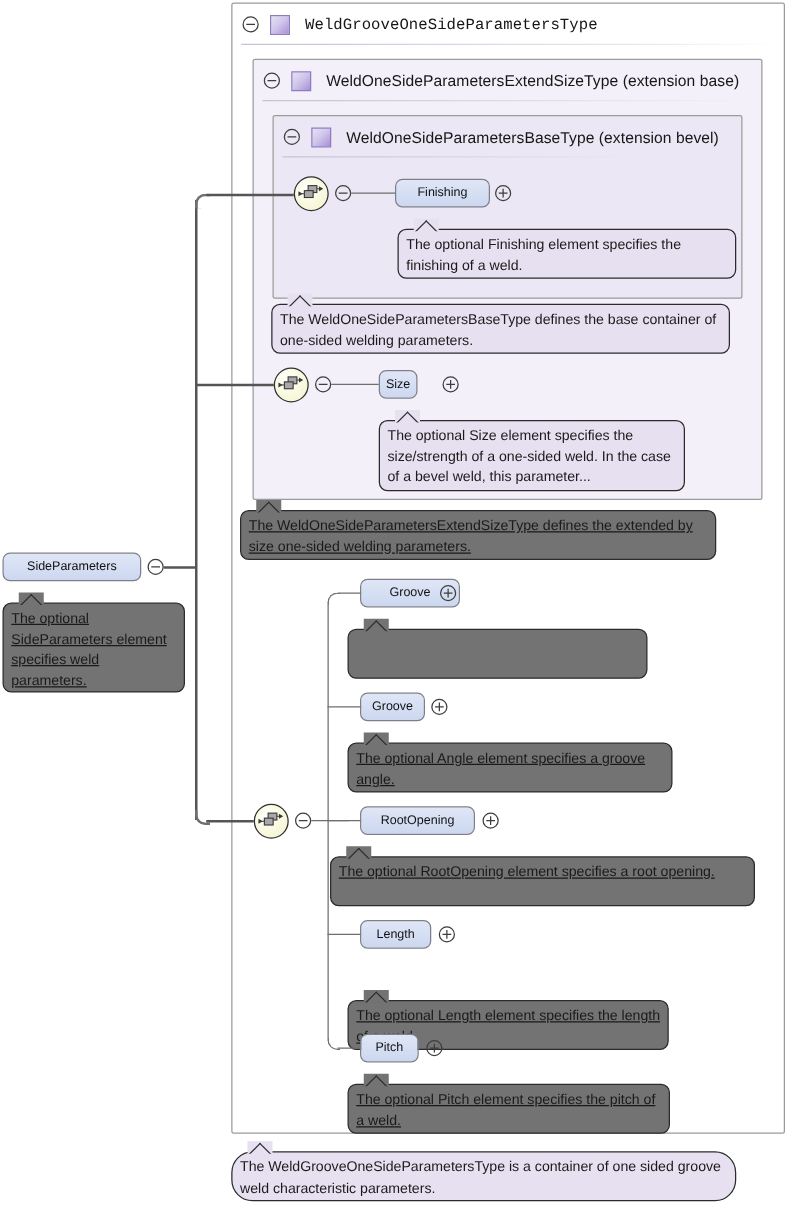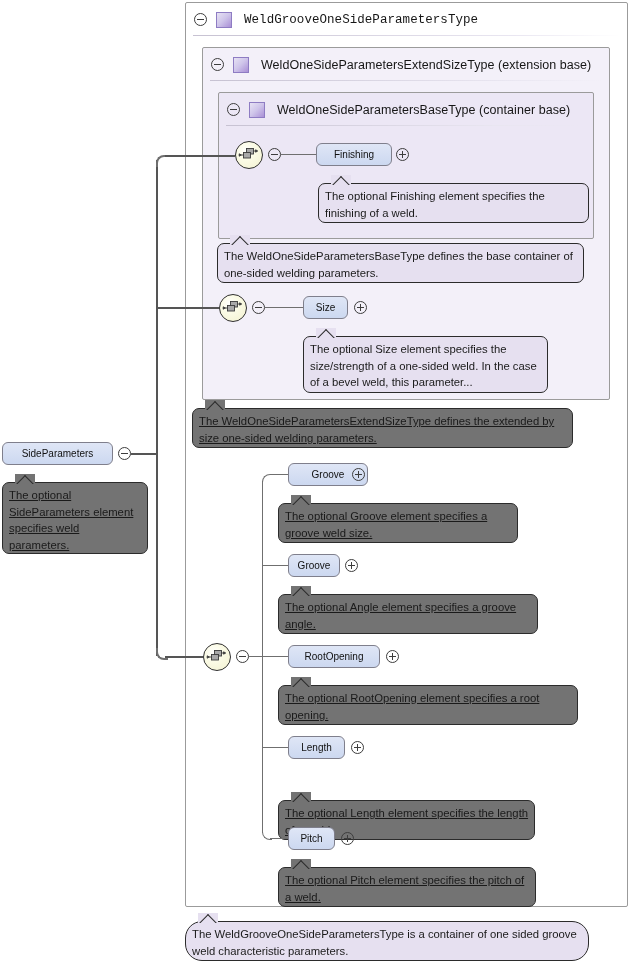--- a/index.html
+++ b/index.html
@@ -158,21 +158,21 @@
     <span class="tgl"></span>
     <span class="swatch"></span>
     <span class="box-title">WeldOneSideParametersExtendSizeType (extension base)</span>
   </div>
 </div>
 
 <div class="box box-lvl2" style="left:218px;top:92px;width:376px;height:147px;">
   <div class="box-hd">
     <span class="tgl"></span>
     <span class="swatch"></span>
-    <span class="box-title">WeldOneSideParametersBaseType (container base)</span>
+    <span class="box-title">WeldOneSideParametersBaseType (extension bevel)</span>
   </div>
 </div>
 
 <div class="ln h thick" style="left:131px;top:453px;width:26px;height:2px;"></div>
 
 <div class="ln v thick" style="left:156px;top:160px;width:2px;height:496px;"></div>
 
 <div class="corner" style="left:156px;top:155px;width:10px;height:10px;border-width:2px 0 0 2px;border-top-left-radius:8px;"></div>
 
 <div class="corner" style="left:156px;top:648px;width:10px;height:10px;border-width:0 0 2px 2px;border-bottom-left-radius:8px;"></div>
@@ -218,21 +218,21 @@
       <rect x="7.5" y="10.5" width="7" height="5.5"></rect>
       <path d="M5 13 L7.5 13" stroke="#3a3a3a" fill="none"></path>
       <path d="M17.5 9 L20 9" stroke="#3a3a3a" fill="none"></path>
       <path d="M3.2 11.8 L5.3 13 L3.2 14.2 Z" fill="#3a3a3a"></path>
       <path d="M19.6 7.8 L21.7 9 L19.6 10.2 Z" fill="#3a3a3a"></path>
     </g>
   </svg>
 </div>
 <span class="tgl" style="position:absolute;left:252px;top:301px;"></span>
 <div class="ln h" style="left:265px;top:307px;width:38px;"></div>
-<div class="node" style="left:303px;top:296px;width:45px;">
+<div class="node" style="left:303px;top:296px;width:31px;">
   <span>Size</span>
 </div>
 <span class="tgl plus" style="position:absolute;left:354px;top:301px;"></span>
 <div class="note purple" style="left:303px;top:336px;width:245px;height:57px;">
   <span class="hat"></span>
   <span>The optional Size element specifies the size/strength of a one-sided weld. In the case of a bevel weld, this parameter...</span>
 </div>
 
 <div class="note white" style="left:192px;top:408px;width:381px;height:40px;">
   <span class="hat"></span>
@@ -267,39 +267,38 @@
 <div class="corner" style="left:262px;top:474px;width:9px;height:9px;border-width:1px 0 0 1px;border-top-left-radius:8px;"></div>
 <div class="corner" style="left:262px;top:830px;width:9px;height:9px;border-width:0 0 1px 1px;border-bottom-left-radius:8px;"></div>
 
 <div class="ln h" style="left:270px;top:474px;width:21px;"></div>
 <div class="node" style="left:288px;top:463px;width:80px;">
   <span>Groove</span>
 </div>
 <span class="tgl plus" style="position:absolute;left:352px;top:468px;"></span>
 <div class="note white" style="left:278px;top:503px;width:240px;height:40px;">
   <span class="hat"></span>
-  <span>The optional Groove element specifies a groove weld size.</span>
 </div>
 
 <div class="ln h" style="left:262px;top:565px;width:29px;"></div>
 <div class="node" style="left:288px;top:554px;width:52px;">
   <span>Groove</span>
 </div>
 <span class="tgl plus" style="position:absolute;left:345px;top:559px;"></span>
 <div class="note white" style="left:278px;top:594px;width:260px;height:40px;">
   <span class="hat"></span>
   <span>The optional Angle element specifies a groove angle.</span>
 </div>
 
 <div class="ln h" style="left:262px;top:656px;width:29px;"></div>
 <div class="node" style="left:288px;top:645px;width:92px;">
   <span>RootOpening</span>
 </div>
 <span class="tgl plus" style="position:absolute;left:386px;top:650px;"></span>
-<div class="note white" style="left:278px;top:685px;width:300px;height:40px;">
+<div class="note white" style="left:264px;top:685px;width:340px;height:40px;">
   <span class="hat"></span>
   <span>The optional RootOpening element specifies a root opening.</span>
 </div>
 
 <div class="ln h" style="left:262px;top:747px;width:29px;"></div>
 <div class="node" style="left:288px;top:736px;width:57px;">
   <span>Length</span>
 </div>
 <span class="tgl plus" style="position:absolute;left:351px;top:741px;"></span>
 <div class="note white" style="left:278px;top:776px;width:257px;height:40px;margin-top:24px;">

